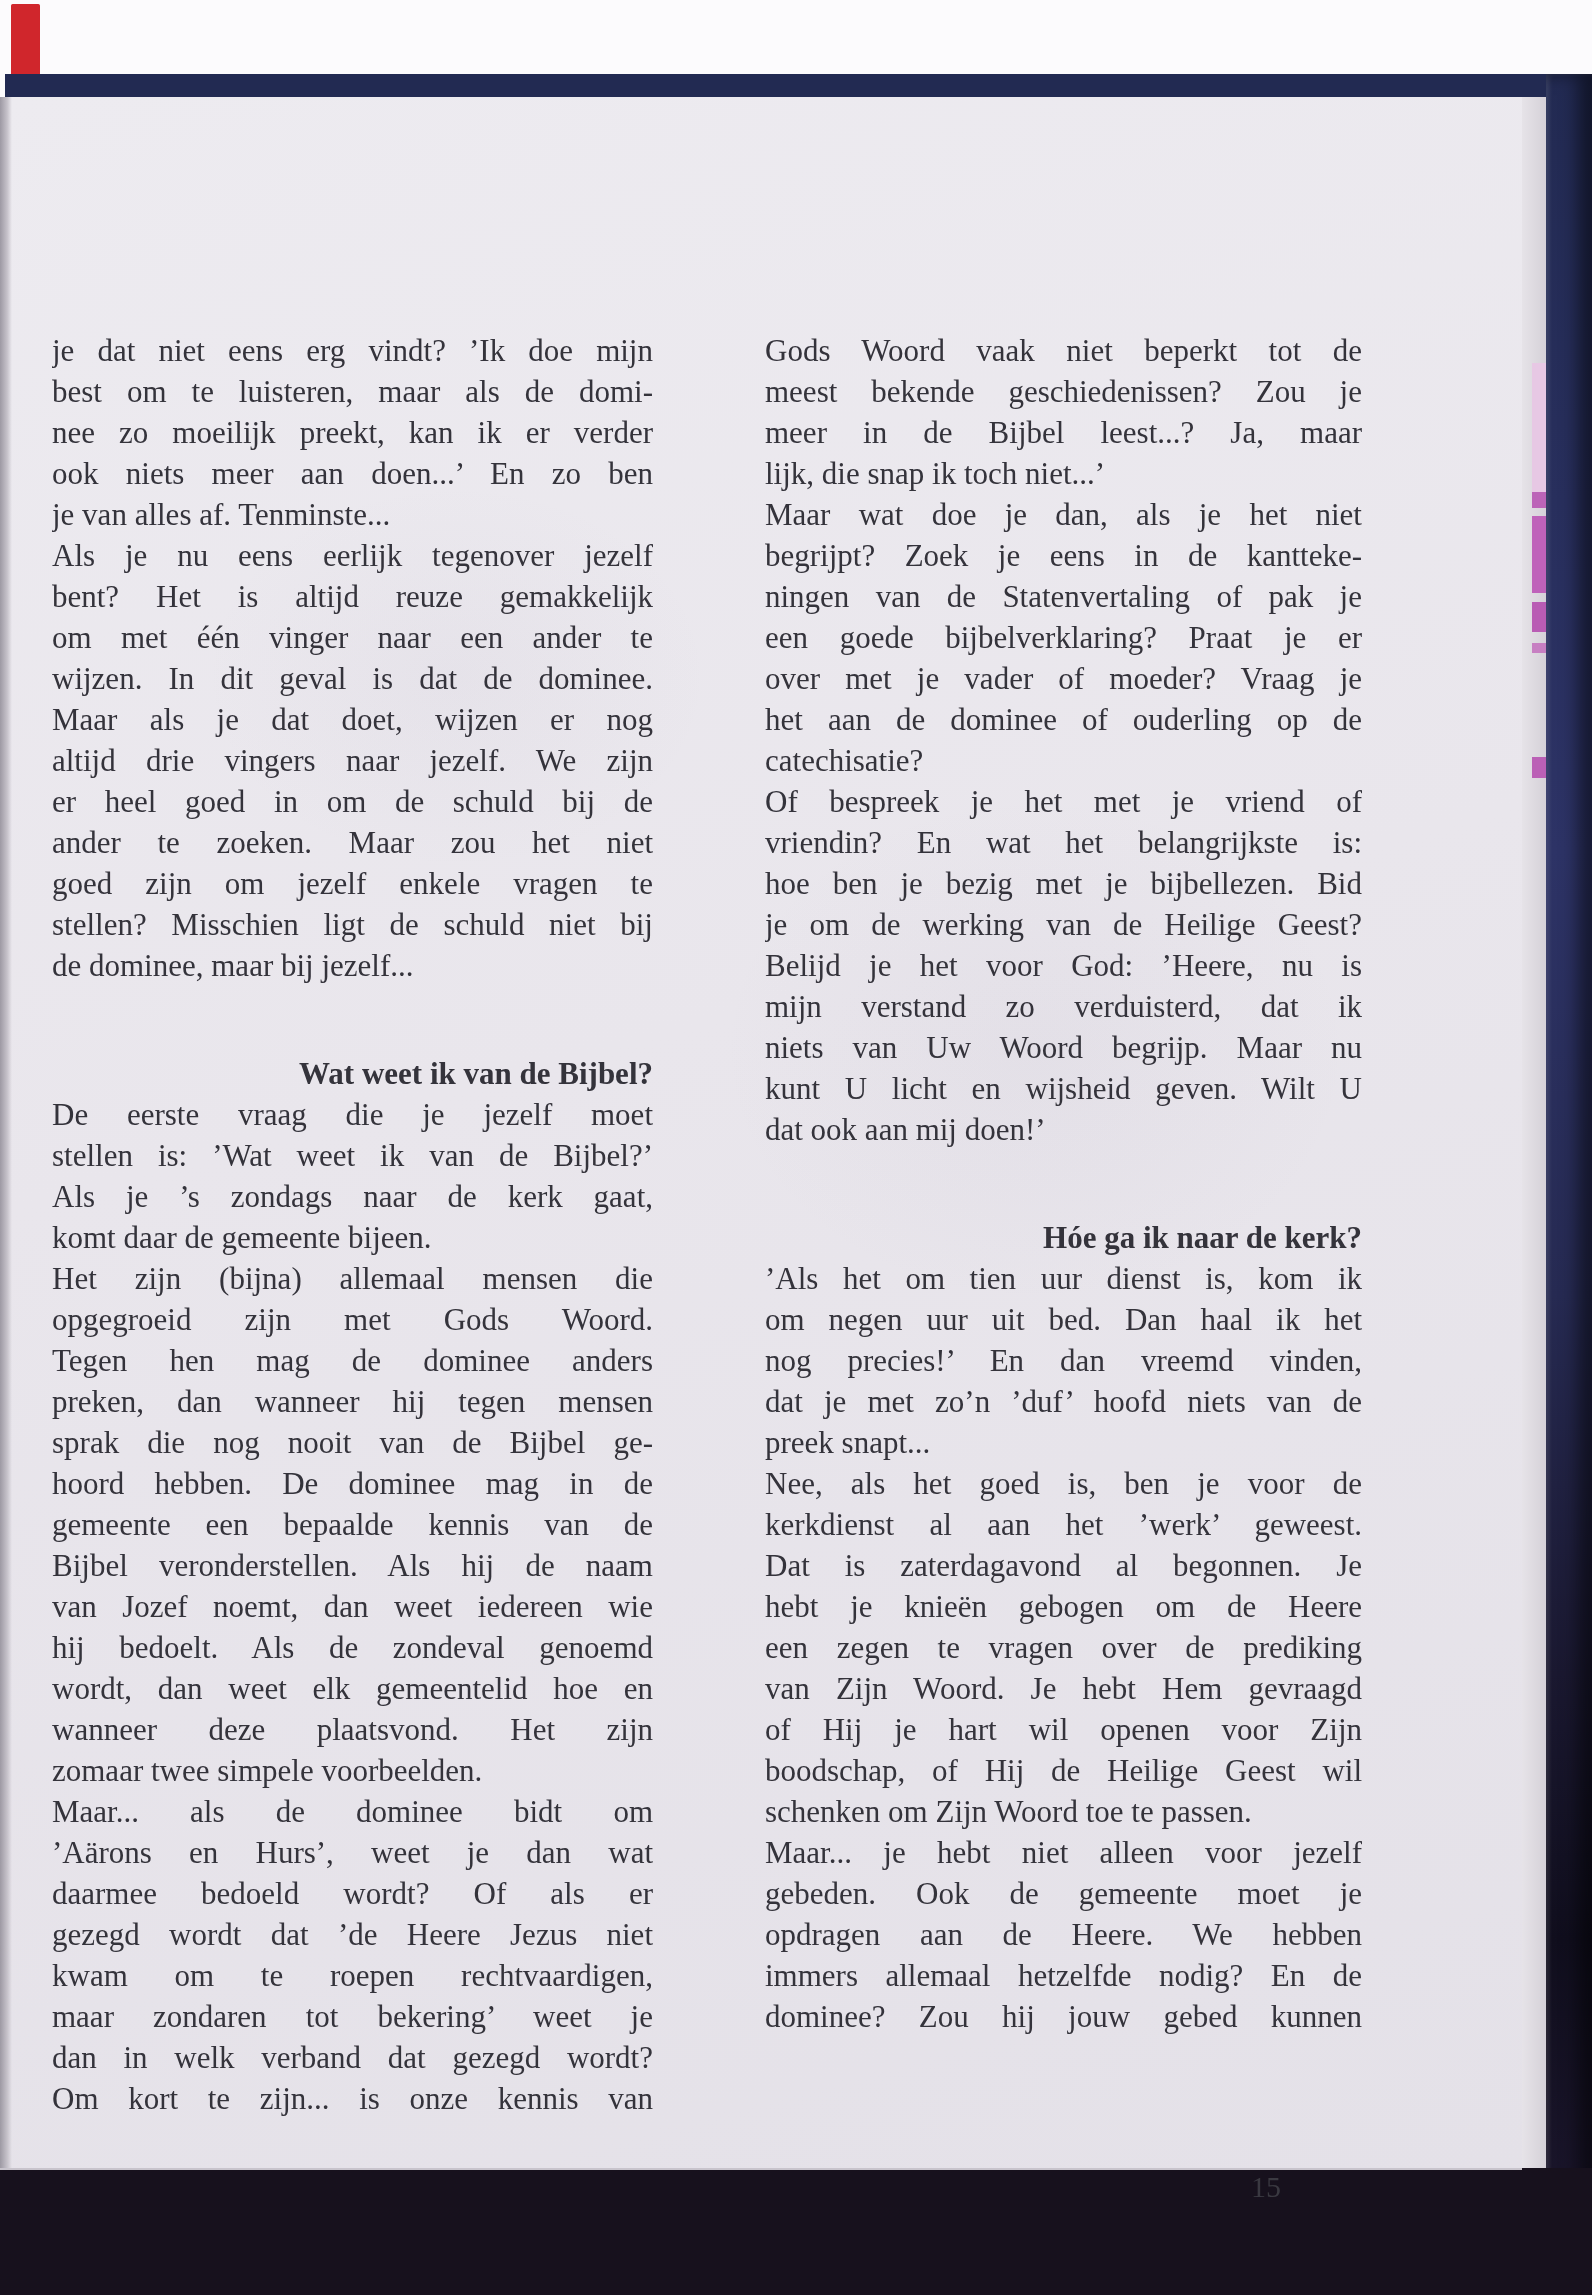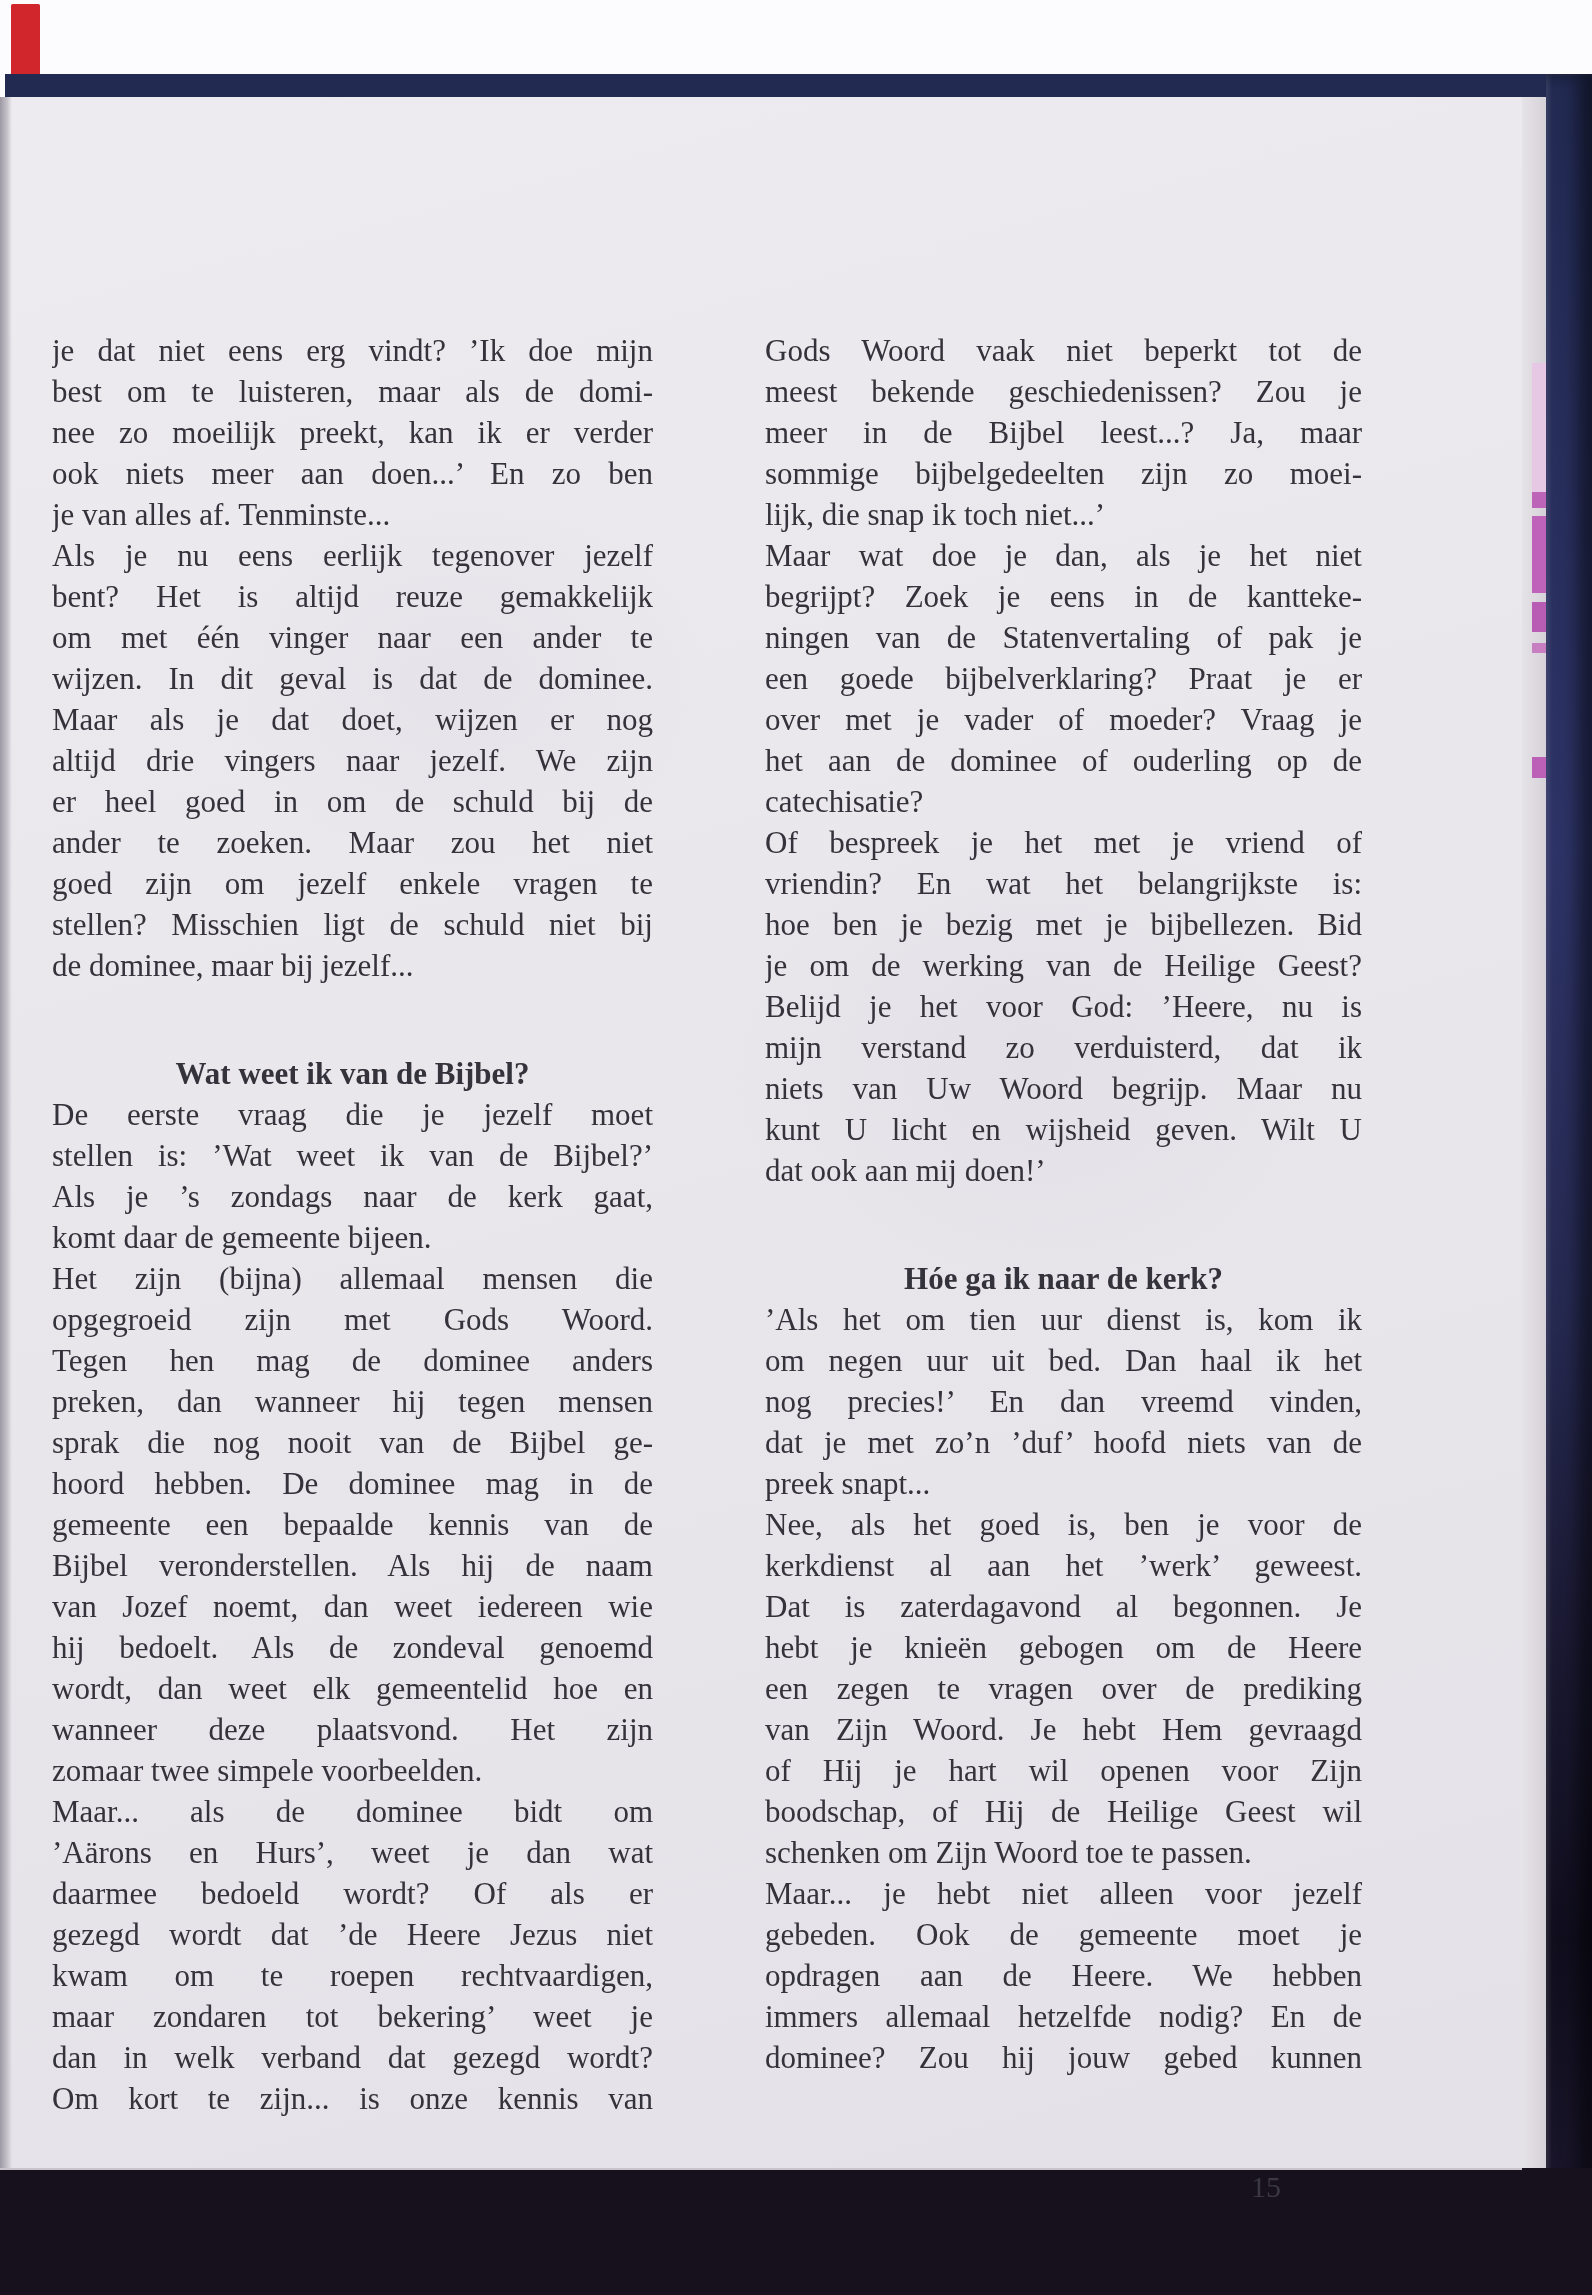--- a/index.html
+++ b/index.html
@@ -38,21 +38,21 @@
   .col-left{left:52px;width:601px;}
   .col-right{left:765px;width:597px;}
   .tline{
     height:41px;line-height:41px;
     text-align:justify;text-align-last:justify;
     overflow:hidden;white-space:normal;
   }
   .tline.endline{text-align:center;text-align-last:left;}
   .bheading{
     height:41px;line-height:41px;margin-top:67px;
-    font-weight:bold;text-align:center;
+    font-weight:bold;text-align:right;
   }
   .page-number{
     position:absolute;left:1251px;top:2073px;width:95px;
     text-align:left;font-size:30px;color:#3a3941;
   }
 </style>
 </head>
 <body>
 
 <div class="scan">
@@ -116,21 +116,20 @@
           <div class="tline">maar zondaren tot bekering’ weet je</div>
           <div class="tline">dan in welk verband dat gezegd wordt?</div>
           <div class="tline">Om kort te zijn... is onze kennis van</div>
         </div>
       </div>
     <div class="column col-right">
         <div>
           <div class="tline">Gods Woord vaak niet beperkt tot de</div>
           <div class="tline">meest bekende geschiedenissen? Zou je</div>
           <div class="tline">meer in de Bijbel leest...? Ja, maar</div>
-          <div class="tline">sommige bijbelgedeelten zijn zo moei-</div>
           <div class="tline endline">lijk, die snap ik toch niet...’</div>
           <div class="tline">Maar wat doe je dan, als je het niet</div>
           <div class="tline">begrijpt? Zoek je eens in de kantteke-</div>
           <div class="tline">ningen van de Statenvertaling of pak je</div>
           <div class="tline">een goede bijbelverklaring? Praat je er</div>
           <div class="tline">over met je vader of moeder? Vraag je</div>
           <div class="tline">het aan de dominee of ouderling op de</div>
           <div class="tline endline">catechisatie?</div>
           <div class="tline">Of bespreek je het met je vriend of</div>
           <div class="tline">vriendin? En wat het belangrijkste is:</div>

